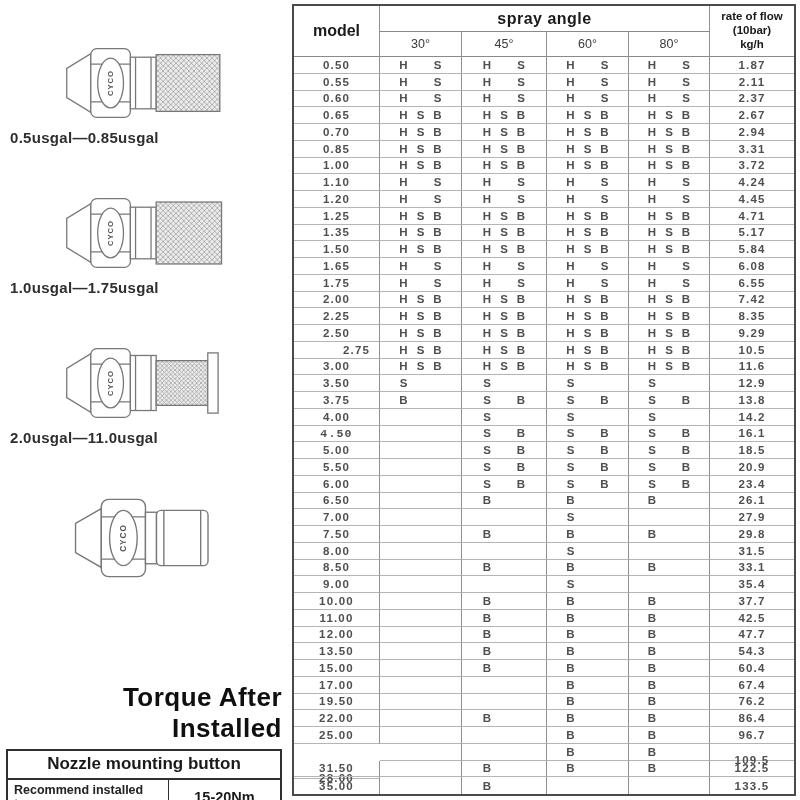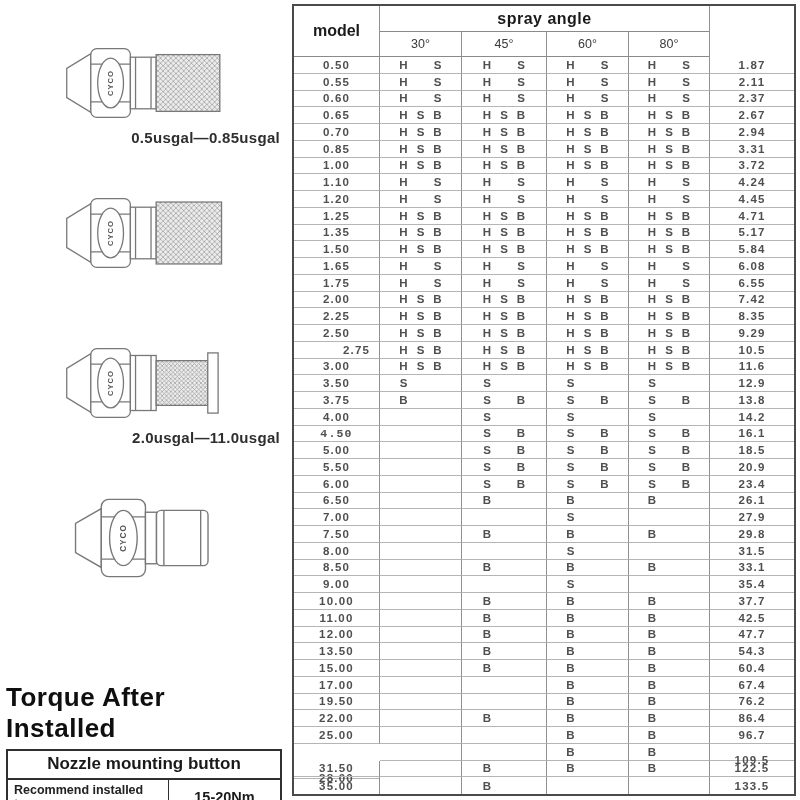--- a/index.html
+++ b/index.html
@@ -1,26 +1,26 @@
 <!DOCTYPE html>
 <html><head>
 <meta charset="utf-8">
 <style>
   html,body{margin:0;padding:0;background:#fff;}
   .page{position:relative;width:800px;height:800px;background:#fff;overflow:hidden;
         font-family:"Liberation Sans","DejaVu Sans",sans-serif;}
 
   
-  .figure{position:absolute;left:10px;width:270px;text-align:right;}
+  .figure{position:absolute;left:10px;width:270px;text-align:left;}
   .figure svg{display:block;margin:0 auto;}
   .caption{margin-top:3px;font-size:15px;font-weight:700;color:#2e2e2e;letter-spacing:.3px;}
 
   
   .torque{position:absolute;left:6px;top:682px;width:276px;}
-  .torque-title{font-size:26px;font-weight:700;color:#0f0f0f;text-align:left;letter-spacing:.5px;}
+  .torque-title{font-size:26px;font-weight:700;color:#0f0f0f;text-align:right;letter-spacing:.5px;}
   .torque-table{margin-top:5px;border:2px solid #2f2f2f;background:#fff;}
   .tt-header{font-size:17px;font-weight:700;color:#1a1a1a;text-align:center;padding:3px 0 4px;
              border-bottom:2px solid #2f2f2f;}
   .tt-row{display:flex;min-height:27px;}
   .tt-label{width:150px;padding:3px 4px 3px 6px;font-size:12.5px;font-weight:700;color:#222;
             line-height:1.15;border-right:1px solid #2f2f2f;display:flex;align-items:center;text-align:left;}
   .tt-value{flex:1;display:flex;align-items:center;justify-content:center;
             font-size:14.5px;font-weight:700;color:#1a1a1a;}
 
   
@@ -85,20 +85,21 @@
         <line x1="42" y1="28" x2="88" y2="28"></line>
           <line x1="42" y1="72" x2="88" y2="72"></line>
         <ellipse cx="65" cy="50" rx="15" ry="29"></ellipse>
         <rect x="88" y="20" width="30" height="60"></rect>
         <line x1="94" y1="20" x2="94" y2="80"></line>
           <line x1="112" y1="20" x2="112" y2="80"></line>
         <rect x="118" y="14" width="76" height="72" fill="url(#hatchB)"></rect>
       </g>
       <text x="65" y="50" transform="rotate(-90 65 50)" text-anchor="middle" dominant-baseline="middle" font-size="9" font-weight="bold" fill="#555" letter-spacing="1">CYCO</text>
     </svg>
+    <div class="caption">1.0usgal—1.75usgal</div>
   </div>
 
   <div class="figure" style="top:340px">
     <svg width="196" height="86" viewBox="0 0 210 100">
       <defs>
         <pattern id="hatchC" width="5" height="5" patternUnits="userSpaceOnUse">
           <rect width="5" height="5" fill="#ececec"></rect>
           <path d="M0,5 L5,0 M0,0 L5,5" stroke="#9a9a9a" stroke-width="0.8"></path>
         </pattern>
       </defs>
@@ -144,20 +145,25 @@
         <div class="tt-label">Recommend installed torque</div>
         <div class="tt-value">15-20Nm</div>
       </div>
 
     </div>
   </div>
 
   <div class="grid" id="specGrid">
     <div class="hcell h-spray">spray angle</div>
     <div class="hcell h-model">model</div>
+    <div class="hcell h-rate lastcol">
+      <span>rate of flow</span>
+      <span>(10bar)</span>
+      <span>kg/h</span>
+    </div>
     <div class="hcell h-angle" style="grid-column:2">30°</div>
     <div class="hcell h-angle" style="grid-column:3">45°</div>
     <div class="hcell h-angle" style="grid-column:4">60°</div>
     <div class="hcell h-angle" style="grid-column:5">80°</div>
 
   <div class="cell model-cell" style="grid-area: 3 / 1;">0.50</div>
       <div class="cell angle-cell" style="grid-area: 3 / 2;">
         <span class="slot">H</span>
         <span class="slot"></span>
         <span class="slot">S</span>

